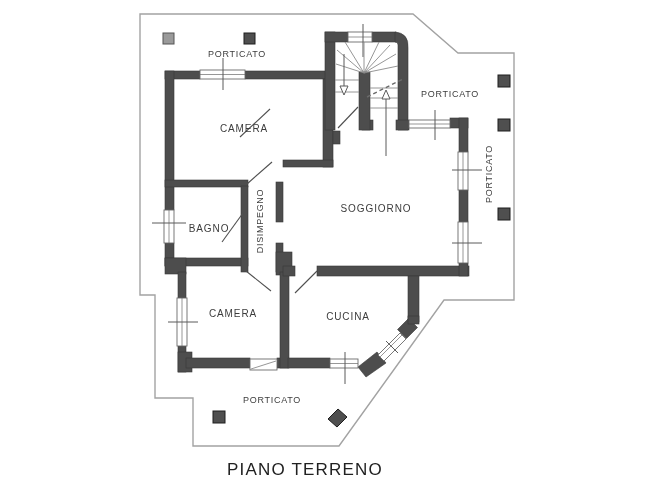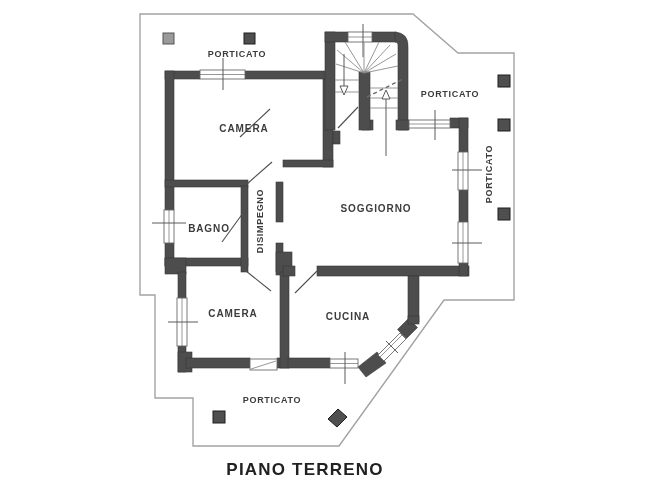--- a/index.html
+++ b/index.html
@@ -1,17 +1,17 @@
 <!DOCTYPE html>
 <html><head>
 <meta charset="utf-8">
 <style>
   html,body{margin:0;padding:0;background:#ffffff;}
   #plan-page{position:relative;width:648px;height:492px;background:#ffffff;overflow:hidden;
-             font-family:"Liberation Sans",sans-serif;font-weight:bold;}
+             font-family:"Liberation Sans",sans-serif;}
   svg{display:block;}
   .lbl{font-family:"Liberation Sans",sans-serif;font-size:10px;letter-spacing:0.9px;fill:#3c3c3c;}
   .lbl-sm{font-size:9px;letter-spacing:0.7px;}
   .plan-title{font-family:"Liberation Sans",sans-serif;font-size:17px;letter-spacing:1.2px;fill:#212121;}
   .thin{stroke:#5a5a5a;stroke-width:1;fill:none;}
   .door{stroke:#4f4f4f;stroke-width:1.1;fill:none;}
   .win{fill:#ffffff;stroke:#6a6a6a;stroke-width:0.9;}
   .winline{stroke:#6a6a6a;stroke-width:0.7;fill:none;}
   .tread{stroke:#8a8a8a;stroke-width:0.9;fill:none;}
   .wall-stroke{stroke:#383838;stroke-width:0.6;}

